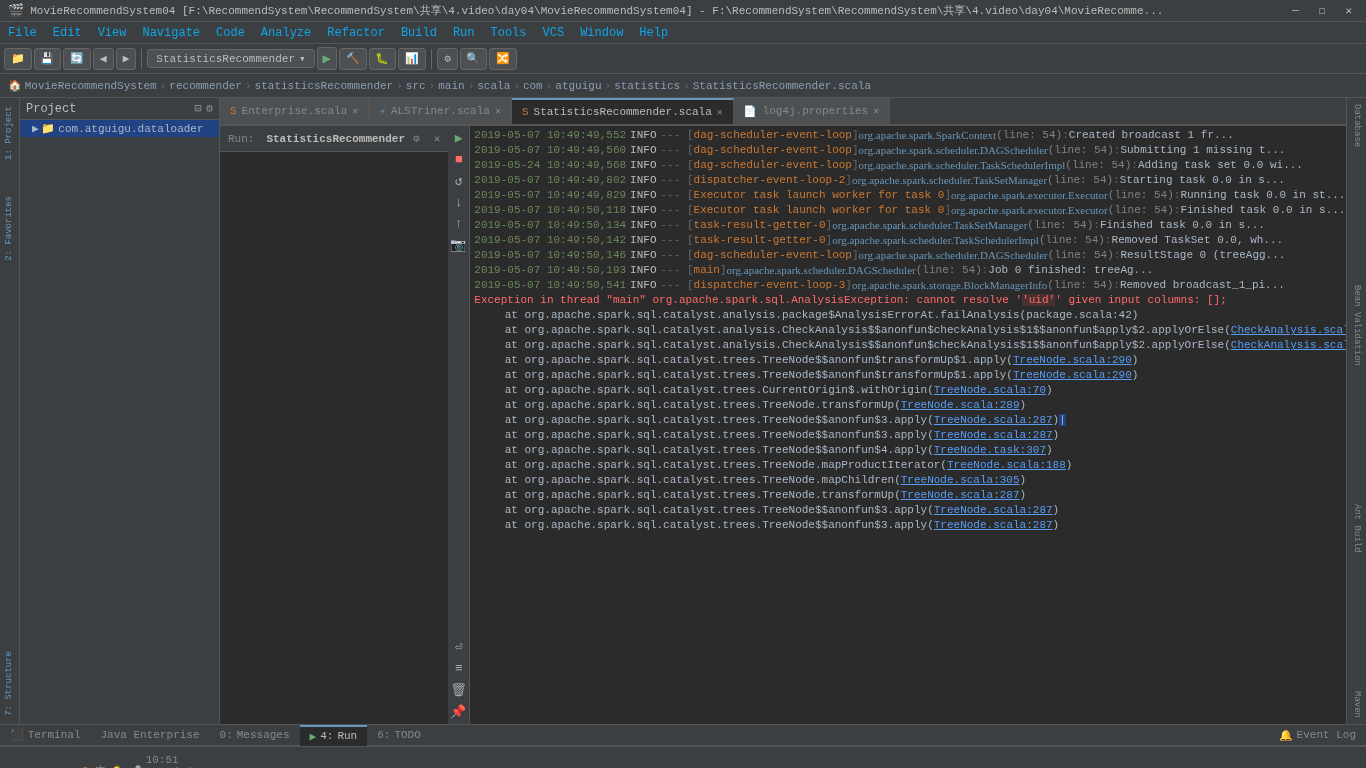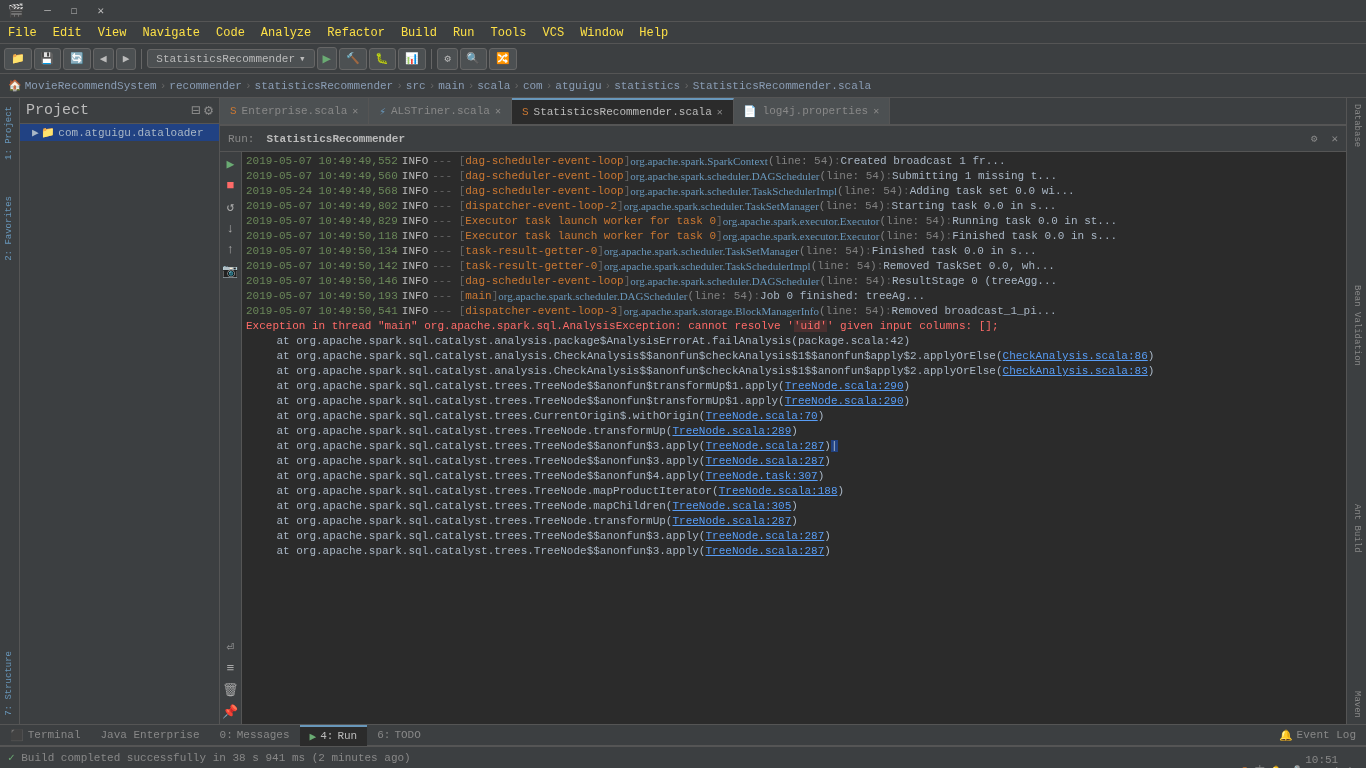--- a/index.html
+++ b/index.html
@@ -7,37 +7,37 @@
 
     
     #title-bar { background: #3c3f41; color: #bbb; height: 22px; display: flex; align-items: center; padding: 0 8px; font-size: 11px; border-bottom: 1px solid #555; }
     #title-bar .title-icon { margin-right: 6px; font-size: 13px; }
     #title-bar .title-text { flex: 1; white-space: nowrap; overflow: hidden; text-overflow: ellipsis; }
     #title-bar .win-controls { display: flex; gap: 8px; margin-left: 8px; }
     #title-bar .win-btn { cursor: pointer; padding: 0 6px; font-size: 11px; }
 
     
     #menu-bar { background: #3c3f41; height: 22px; display: flex; align-items: center; border-bottom: 1px solid #555; }
-    #menu-bar .menu-item { padding: 3px 8px; color: #fde047; cursor: pointer; font-size: 12px; white-space: nowrap; }
+    #menu-bar .menu-item { padding: 3px 8px; color: #0ea5e9; cursor: pointer; font-size: 12px; white-space: nowrap; }
 
     
     #toolbar { background: #3c3f41; height: 30px; display: flex; align-items: center; padding: 0 4px; border-bottom: 1px solid #555; gap: 2px; }
     #toolbar .tb-btn { background: #4c5052; border: 1px solid #666; border-radius: 3px; padding: 2px 6px; color: #bbb; cursor: pointer; font-size: 11px; display: flex; align-items: center; gap: 3px; min-height: 22px; }
     #toolbar .tb-separator { width: 1px; height: 20px; background: #666; margin: 0 3px; }
     #toolbar .tb-run-btn { background: #4c5052; border: 1px solid #666; border-radius: 3px; padding: 2px 5px; cursor: pointer; color: #6aab73; font-size: 14px; display: flex; align-items: center; }
     #toolbar .dropdown-btn { background: #4c5052; border: 1px solid #666; border-radius: 3px; padding: 2px 8px; color: #bbb; cursor: pointer; font-size: 11px; display: flex; align-items: center; gap: 4px; }
 
     
     #breadcrumb { background: #3c3f41; height: 24px; display: flex; align-items: center; padding: 0 8px; border-bottom: 1px solid #555; font-size: 11px; color: #8a9db5; gap: 3px; }
     #breadcrumb .bc-item { color: #8a9db5; display: flex; align-items: center; gap: 3px; }
     #breadcrumb .bc-sep { color: #666; }
 
     
     #project-panel { width: 200px; background: #3c3f41; border-right: 1px solid #555; display: flex; flex-direction: column; }
-    #project-panel-header { display: flex; align-items: center; padding: 3px 6px; background: #3c3f41; border-bottom: 1px solid #555; font-size: 15px; color: #bbb; }
+    #project-panel-header { display: flex; align-items: center; padding: 3px 6px; background: #3c3f41; border-bottom: 1px solid #555; font-size: 12px; color: #bbb; }
     #project-tree { flex: 1; overflow: hidden; font-size: 11px; color: #a9b7c6; }
     .tree-item { display: flex; align-items: center; padding: 2px 4px; cursor: pointer; gap: 3px; }
     .tree-item.selected { background: #214283; }
     #tabs-bar { background: #3c3f41; display: flex; align-items: flex-end; border-bottom: 2px solid #555; height: 28px; overflow: hidden; }
     .editor-tab { padding: 4px 10px; background: #4c5052; border-right: 1px solid #555; color: #888; cursor: pointer; font-size: 11px; display: flex; align-items: center; gap: 5px; white-space: nowrap; height: 26px; }
     .editor-tab.active { background: #2b2b2b; color: #bbb; border-top: 2px solid #6897bb; border-bottom: none; }
     .editor-tab .tab-close { color: #888; font-size: 10px; }
     #run-content { flex: 1; overflow-y: auto; overflow-x: auto; background: #2b2b2b; padding: 2px 4px; font-size: 11px; }
     #run-content::-webkit-scrollbar { width: 8px; height: 8px; background: #3c3f41; }
     #run-content::-webkit-scrollbar-thumb { background: #5a5e60; }
@@ -78,20 +78,21 @@
     #run-left-btns { display: flex; flex-direction: column; align-items: center; padding: 2px; gap: 2px; background: #3c3f41; border-right: 1px solid #555; width: 22px; }
     .rlb { color: #aaa; cursor: pointer; font-size: 13px; padding: 2px; }
 
     #content-with-left { display: flex; flex: 1; min-height: 0; }
   </style>
 </head>
 <body>
 
 <div id="title-bar">
   <span class="title-icon">🎬</span>
+  <span class="title-text">MovieRecommendSystem04 [F:\RecommendSystem\RecommendSystem\共享\4.video\day04\MovieRecommendSystem04] - F:\RecommendSystem\RecommendSystem\共享\4.video\day04\MovieRecomme...</span>
   <div class="win-controls">
     <span class="win-btn">—</span>
     <span class="win-btn">☐</span>
     <span class="win-btn">✕</span>
   </div>
 </div>
 
 <div id="menu-bar">
     <div class="menu-item">File</div>
     <div class="menu-item">Edit</div>
@@ -218,21 +219,21 @@
         <span>StatisticsRecommender.scala</span>
         <span class="tab-close">✕</span>
       </div>
       <div class="editor-tab">
         <span style="color:#bbb;">📄</span>
         <span>log4j.properties</span>
         <span class="tab-close">✕</span>
       </div>
     </div>
 
-    <div style="flex:1; display:flex; flex-direction:column; min-height:0;">
+    <div style="flex:1; display:flex; min-height:0;">
 
       <div id="run-header">
         <span style="color:#888;">Run:</span>
         <span style="color:#bbb; font-weight:bold; margin-left:4px;">StatisticsRecommender</span>
         <span style="margin-left:auto; cursor:pointer; color:#888;">⚙</span>
         <span style="cursor:pointer; color:#888; margin-left:6px;">✕</span>
       </div>
 
       <div id="content-with-left">
 
@@ -432,24 +433,20 @@
     <span>TODO</span>
   </div>
   <div style="flex:1;"></div>
   <div class="bottom-tab">
     <span>🔔</span>
     <span>Event Log</span>
   </div>
 </div>
 
 <div id="status-bar">
-  <div class="status-left">
-    <span style="color:#6aab73;">✓</span>
-    <span>Build completed successfully in 38 s 941 ms (2 minutes ago)</span>
-  </div>
   <div class="status-right">
     <span class="status-item">101:89</span>
     <span class="status-item">CRLF</span>
     <span class="status-item">
       <span style="color:#cc7832;">S</span>
       <span>中</span>
     </span>
     <span class="status-item">🔔</span>
     <span class="status-item">🎤</span>
     <span class="status-item">

